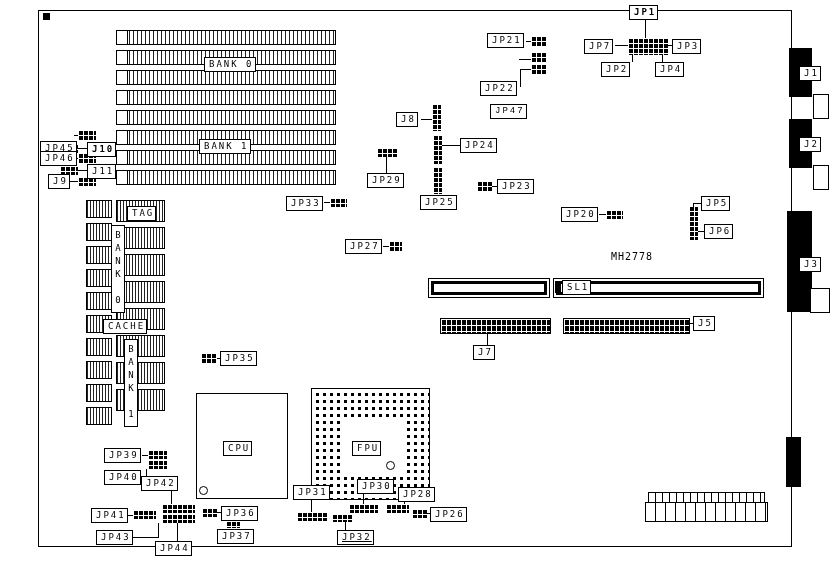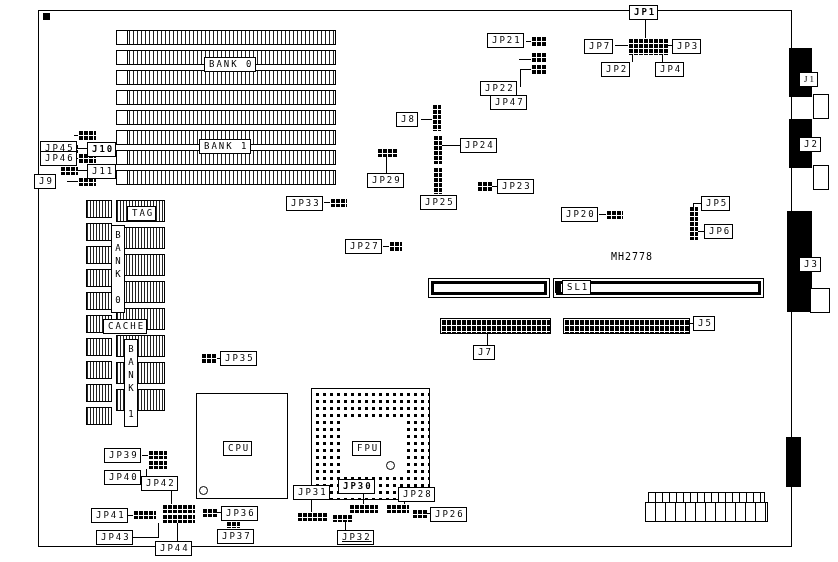--- a/index.html
+++ b/index.html
@@ -84,41 +84,41 @@
   <div class="lbl vlbl" style="left:124px; top:339px;">BANK 1</div>
 
   <div class="lbl" style="left:40px; top:141px;">JP45</div>
   <div class="pins" style="left:78px; top:130px; width:18px; height:10px;"></div>
   <div class="line" style="left:74px; top:135px; width:4px; height:1px;"></div>
 
   <div class="lbl" style="left:40px; top:151px;">JP46</div>
   <div class="pins" style="left:78px; top:153px; width:18px; height:10px;"></div>
   <div class="line" style="left:74px; top:158px; width:4px; height:1px;"></div>
 
-  <div class="lbl" style="left:34px; top:174px;">J9</div>
+  <div class="lbl" style="left:48px; top:174px;">J9</div>
   <div class="pins" style="left:78px; top:177px; width:18px; height:9px;"></div>
   <div class="line" style="left:67px; top:181px; width:11px; height:1px;"></div>
 
   <div class="lbl" style="left:87px; top:142px;font-weight:bold;">J10</div>
   <div class="pins" style="left:60px; top:144px; width:18px; height:9px;"></div>
   <div class="line" style="left:78px; top:148px; width:9px; height:1px;"></div>
 
   <div class="lbl" style="left:87px; top:164px;">J11</div>
   <div class="pins" style="left:60px; top:166px; width:18px; height:9px;"></div>
   <div class="line" style="left:78px; top:170px; width:9px; height:1px;"></div>
 
   <div class="lbl" style="left:487px; top:33px;">JP21</div>
   <div class="pins" style="left:531px; top:36px; width:15px; height:11px;"></div>
   <div class="line" style="left:526px; top:41px; width:5px; height:1px;"></div>
 
   <div class="lbl" style="left:480px; top:54px;margin-top:27px;">JP22</div>
   <div class="pins" style="left:531px; top:52px; width:15px; height:11px;"></div>
   <div class="line" style="left:519px; top:59px; width:12px; height:1px;"></div>
 
-  <div class="lbl" style="left:490px; top:95px;">JP47</div>
+  <div class="lbl" style="left:490px; top:104px;font-family:Liberation Mono, monospace;">JP47</div>
   <div class="pins" style="left:531px; top:64px; width:15px; height:11px;"></div>
   <div class="line" style="left:520px; top:69px; width:1px; height:18px;"></div>
   <div class="line" style="left:520px; top:69px; width:11px; height:1px;"></div>
 
   <div class="pins" style="left:628px; top:38px; width:40px; height:17px;"></div>
   <div class="lbl" style="left:629px; top:5px;font-weight:bold;">JP1</div>
   <div class="line" style="left:645px; top:19px; width:1px; height:19px;"></div>
   <div class="lbl" style="left:584px; top:39px;">JP7</div>
   <div class="line" style="left:615px; top:45px; width:13px; height:1px;"></div>
   <div class="lbl" style="left:672px; top:39px;">JP3</div>
@@ -227,41 +227,41 @@
   <div class="pins" style="left:202px; top:508px; width:15px; height:9px;"></div>
   <div class="line" style="left:217px; top:512px; width:4px; height:1px;"></div>
 
   <div class="lbl" style="left:217px; top:529px;">JP37</div>
   <div class="pins" style="left:226px; top:521px; width:14px; height:7px;"></div>
 
   <div class="lbl" style="left:293px; top:485px;">JP31</div>
   <div class="pins" style="left:297px; top:512px; width:31px; height:9px;"></div>
   <div class="line" style="left:311px; top:499px; width:1px; height:13px;"></div>
 
-  <div class="lbl" style="left:338px; top:479px;font-weight:bold;">JP30</div>
+  <div class="lbl" style="left:357px; top:479px;">JP30</div>
   <div class="pins" style="left:349px; top:504px; width:29px; height:9px;"></div>
   <div class="line" style="left:363px; top:493px; width:1px; height:11px;"></div>
 
   <div class="lbl" style="left:337px; top:530px;text-decoration:underline;">JP32</div>
   <div class="pins" style="left:332px; top:514px; width:21px; height:8px;"></div>
   <div class="line" style="left:345px; top:522px; width:1px; height:8px;"></div>
 
   <div class="lbl" style="left:398px; top:487px;">JP28</div>
   <div class="pins" style="left:386px; top:504px; width:23px; height:9px;"></div>
   <div class="line" style="left:404px; top:501px; width:1px; height:3px;"></div>
 
   <div class="lbl" style="left:430px; top:507px;">JP26</div>
   <div class="pins" style="left:412px; top:509px; width:15px; height:9px;"></div>
   <div class="line" style="left:427px; top:513px; width:4px; height:1px;"></div>
 
   <div class="grid-strip fine" style="left:648px; top:492px; width:115px; height:9px;"></div>
   <div class="grid-strip" style="left:645px; top:502px; width:121px; height:18px;"></div>
 
   <div class="blk" style="left:789px; top:48px; width:23px; height:49px;"></div>
-  <div class="lbl" style="left:799px; top:72px;font-family:Liberation Serif, serif;">J1</div>
+  <div class="lbl" style="left:799px; top:66px;">J1</div>
   <div class="port" style="left:813px; top:94px; width:14px; height:23px;"></div>
 
   <div class="blk" style="left:789px; top:119px; width:23px; height:49px;"></div>
   <div class="lbl" style="left:799px; top:137px;">J2</div>
   <div class="port" style="left:813px; top:165px; width:14px; height:23px;"></div>
 
   <div class="blk" style="left:787px; top:211px; width:25px; height:101px;"></div>
   <div class="lbl" style="left:799px; top:257px;">J3</div>
   <div class="port" style="left:810px; top:288px; width:18px; height:23px;"></div>
 

